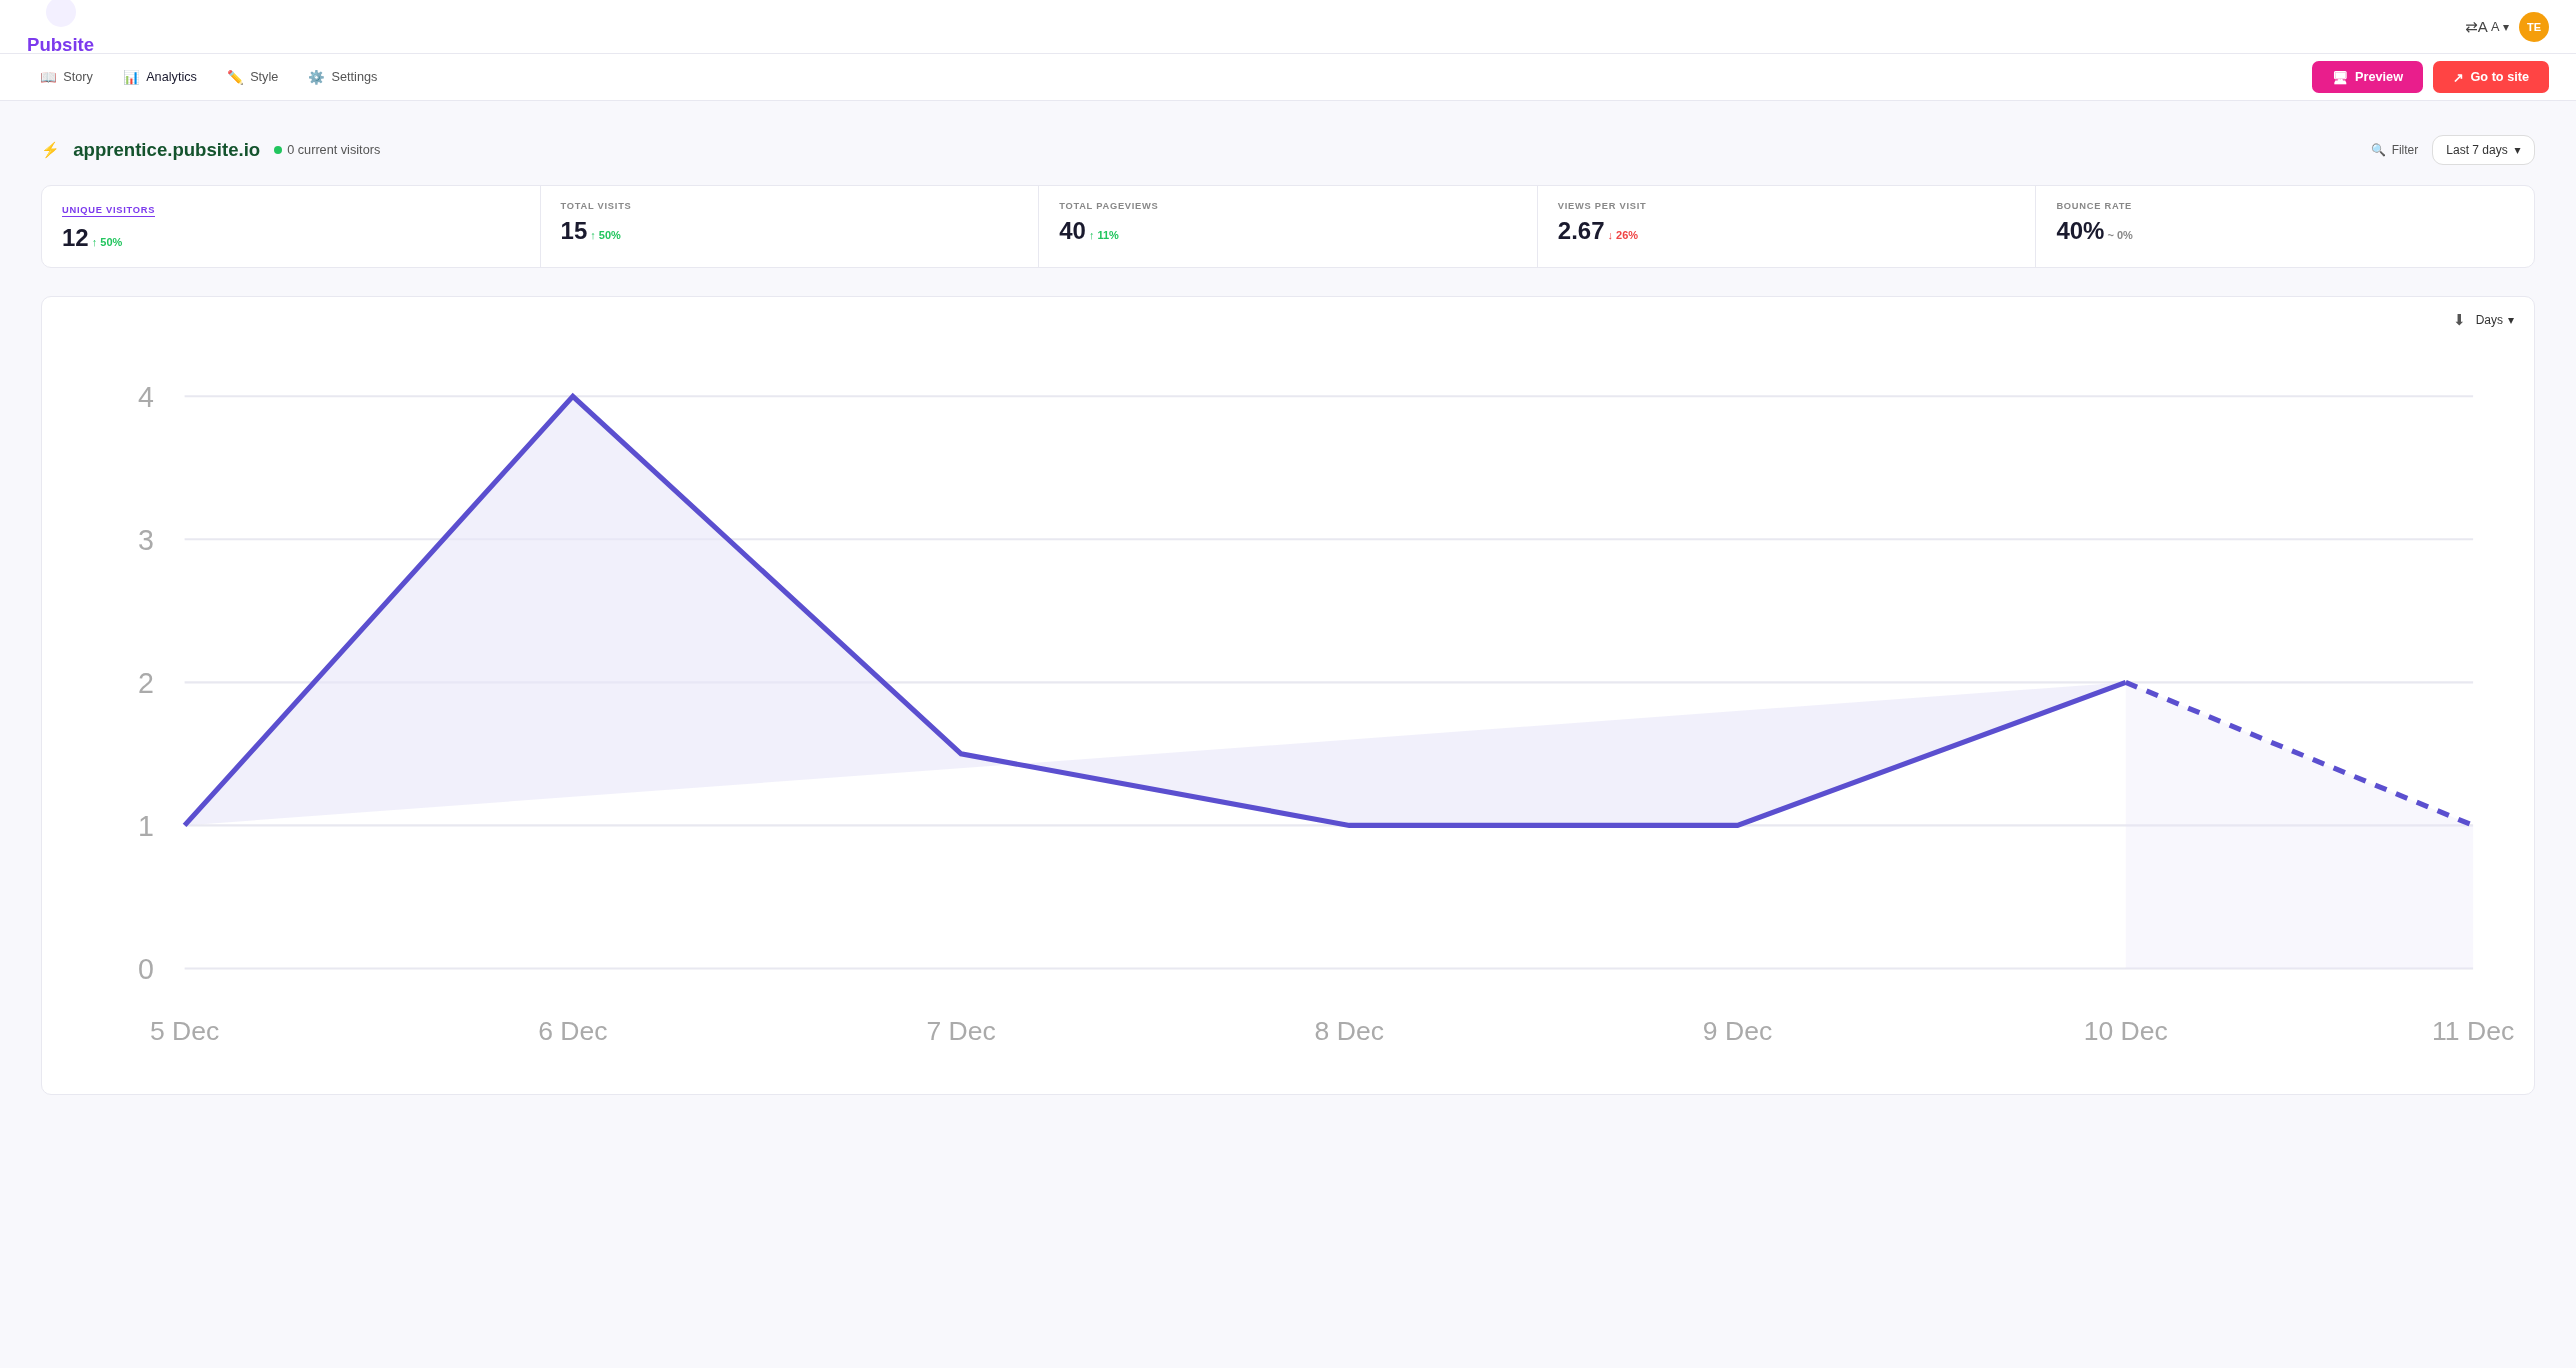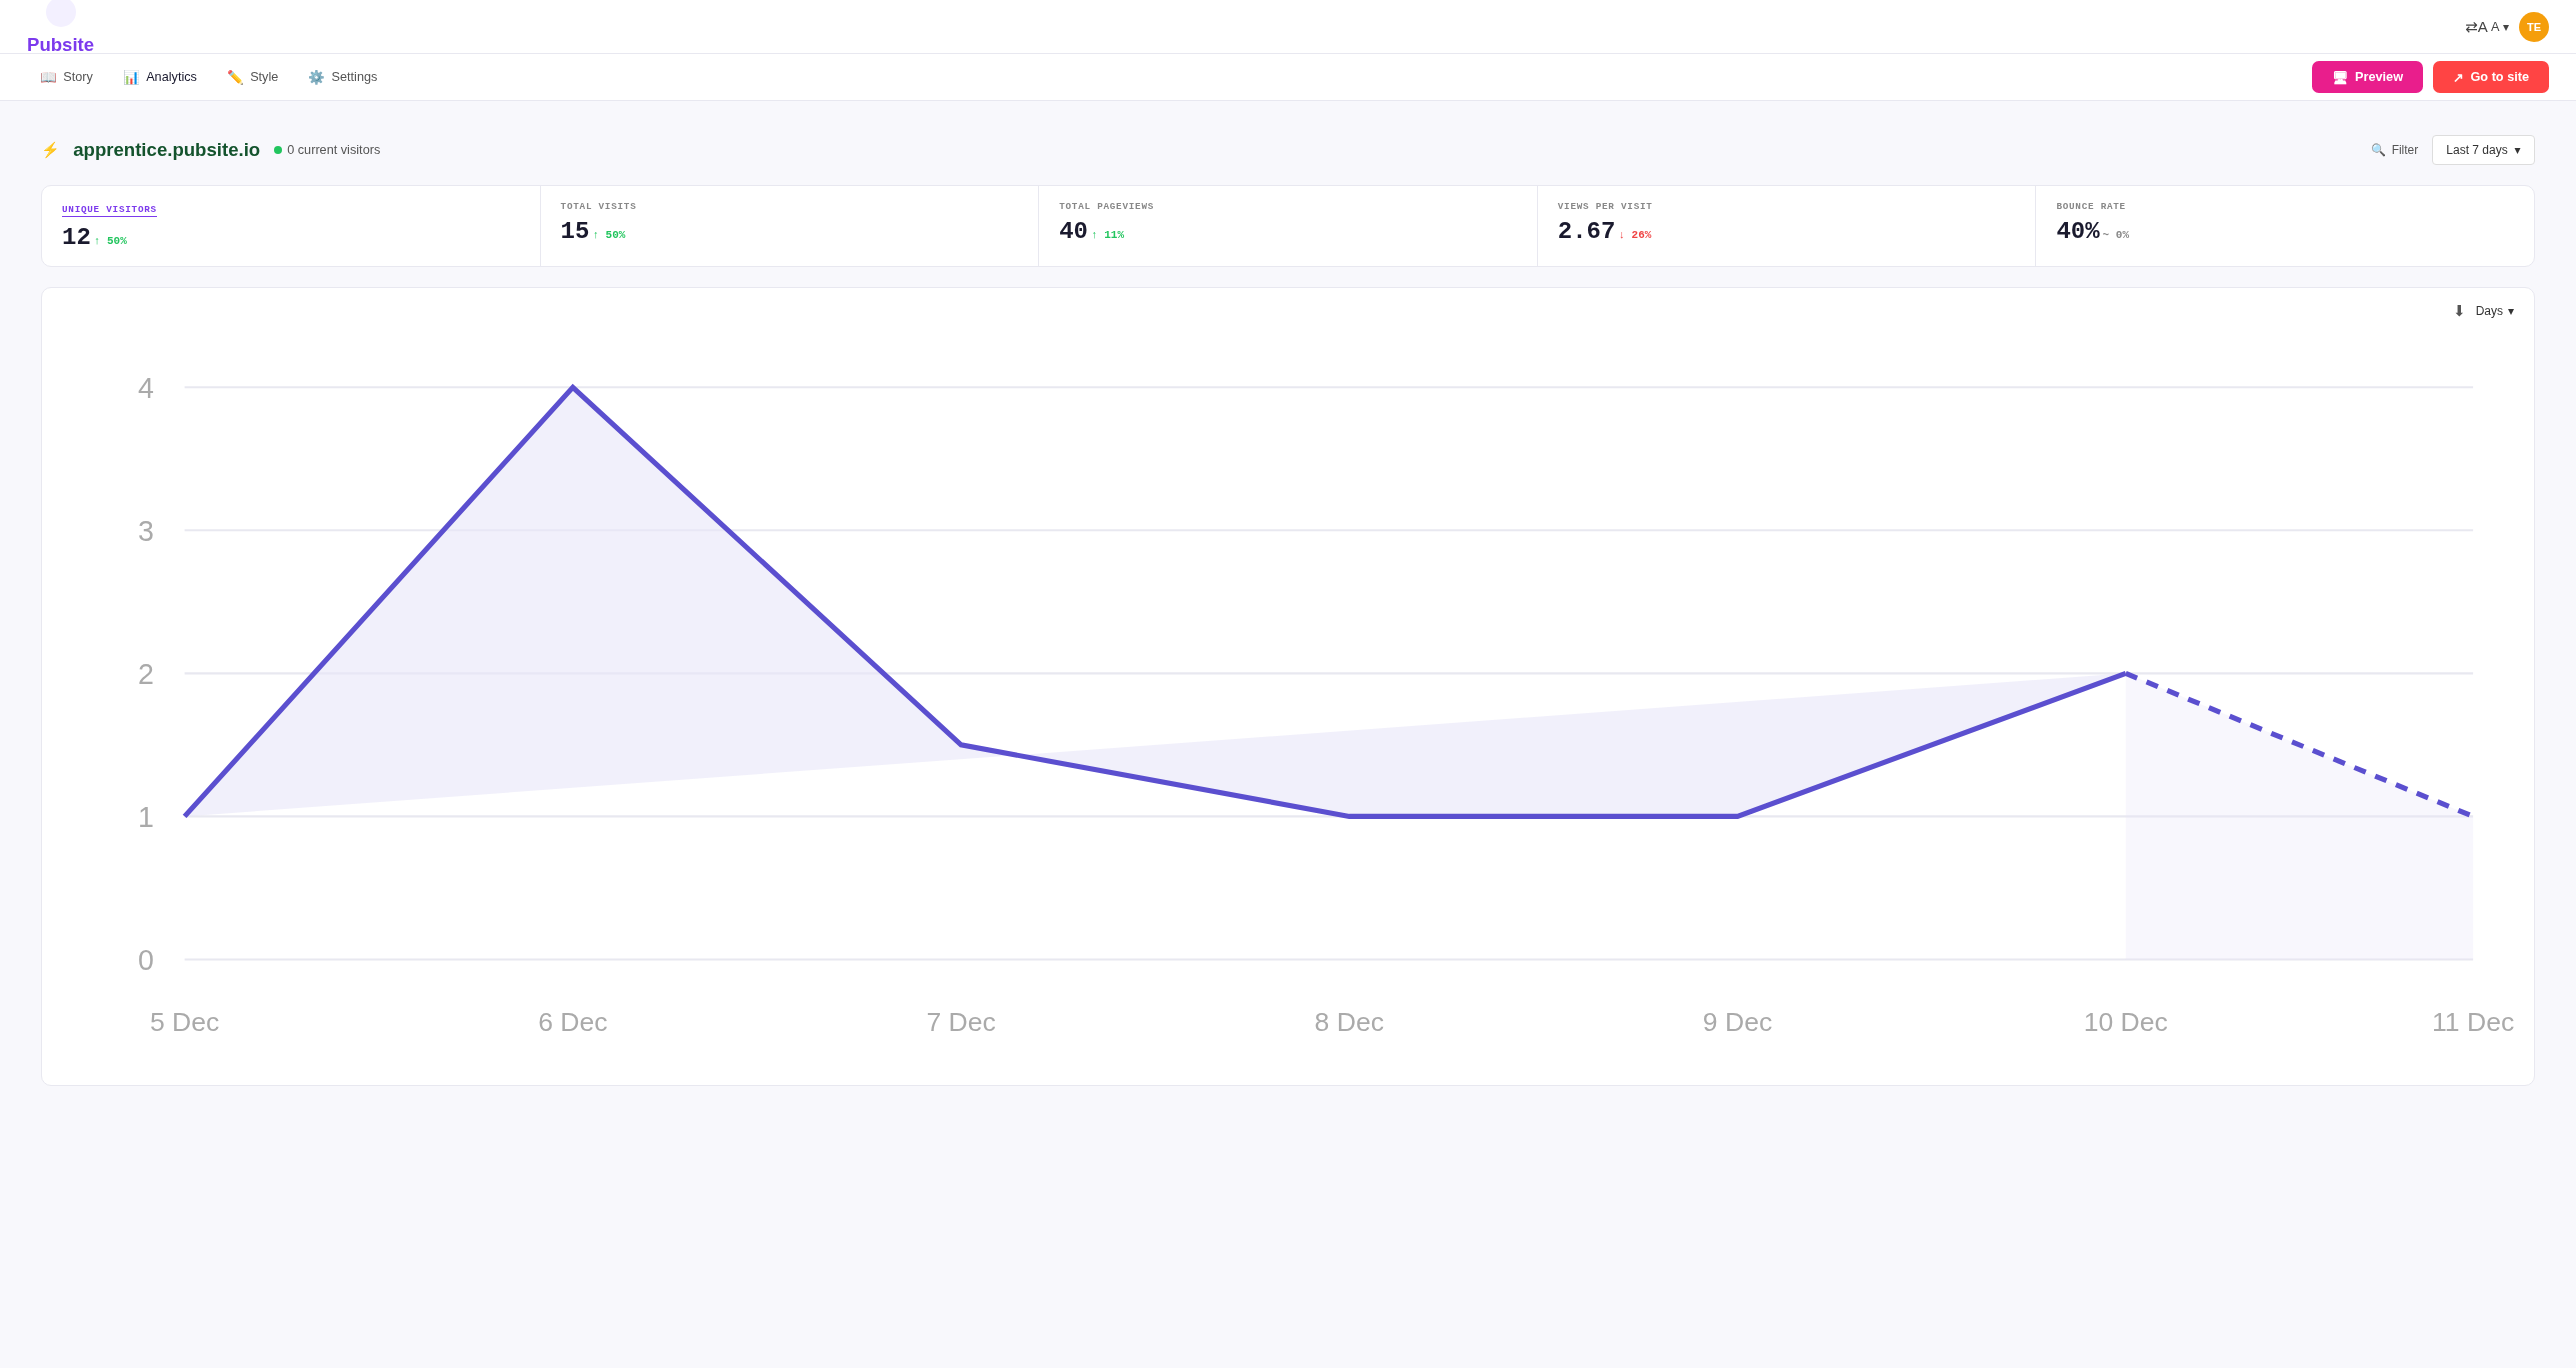--- a/index.html
+++ b/index.html
@@ -68,28 +68,28 @@
     .green-dot {
       width: 8.5px; height: 8.5px; border-radius: 50%; background: #22c55e;
     }
     .site-header-right { display: flex; align-items: center; gap: 13.5px; }
     .filter-btn {
       display: flex; align-items: center; gap: 5px;
       font-size: 12px; color: #555; cursor: pointer; border: none; background: none;
     }
     .date-select {
       display: flex; align-items: flex-end; gap: 6.8px;
-      padding: 6.8px 13.5px; border: 0.8px solid #ddd; border-radius: 4px;
+      padding: 6.8px 13.5px; border: 0.8px solid #ddd; border-radius: 11px;
       font-size: 12px; color: #333; background: #fff; cursor: pointer;
     }
 
     
     .stats-row {
       display: flex; border: 0.8px solid #e8e8f0; border-radius: 10px;
-      background: #fff; overflow: hidden; margin-bottom: 20px; font-family: Liberation Mono, monospace;
+      background: #fff; overflow: hidden; margin-bottom: 28px;
     }
     .stat-item {
       flex: 1; padding: 15px 20px;
       border-right: 0.8px solid #e8e8f0;
     }
     .stat-item:last-child { border-right: none; }
     .stat-label {
       font-size: 9.3px; font-weight: 700; letter-spacing: 0.08em;
       color: #888; text-transform: uppercase; margin-bottom: 6.8px;
     }

